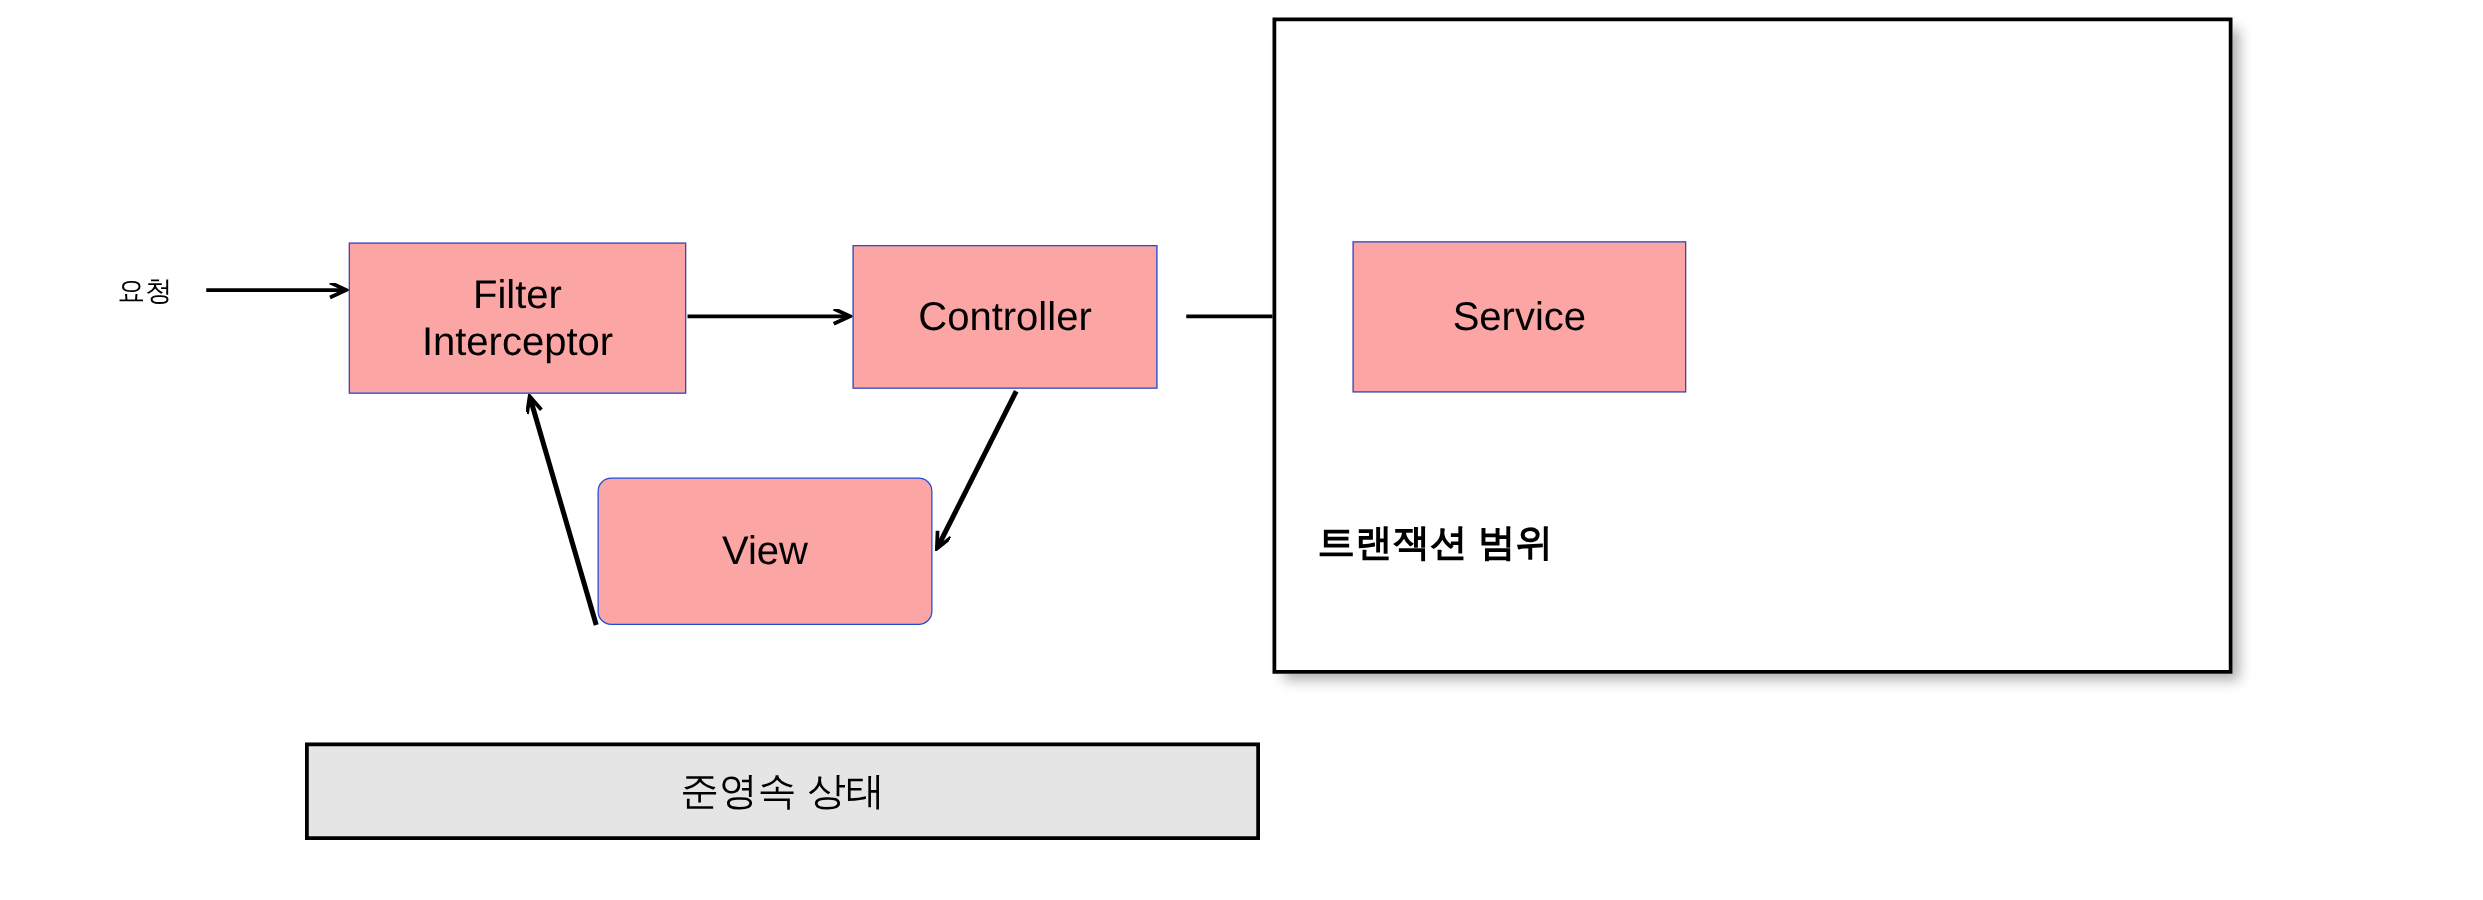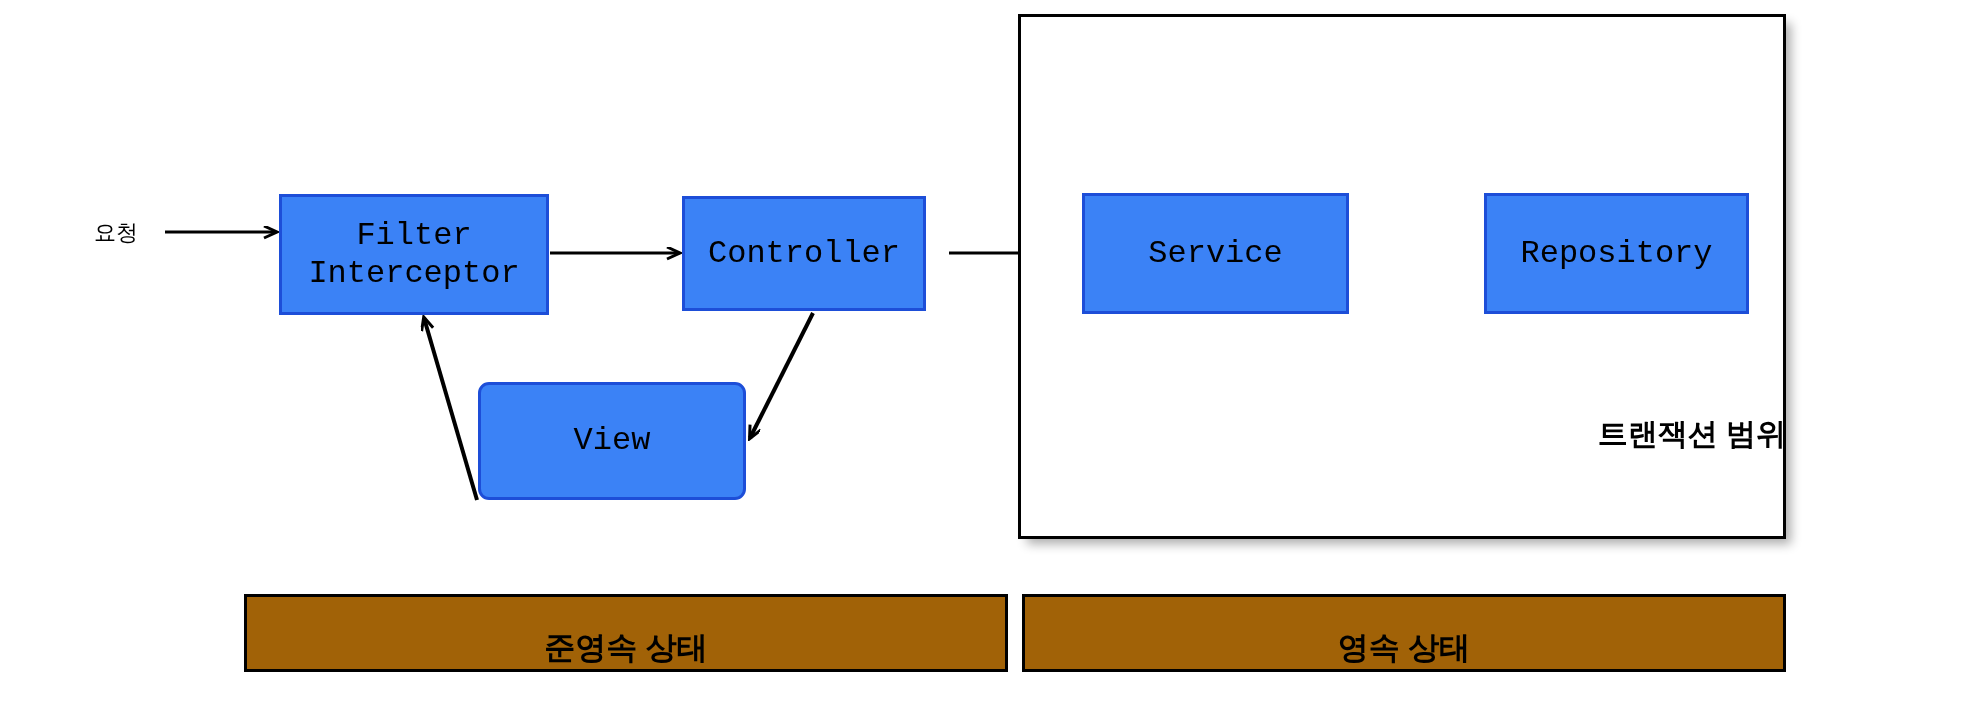--- a/index.html
+++ b/index.html
@@ -22,30 +22,29 @@
   #svg-layer {
     position: absolute;
     left: 0;
     top: 0;
     width: 1986px;
     height: 720px;
   }
   .node {
     position: absolute;
     box-sizing: border-box;
-    background: #3b82f6;
-    border: 3px solid #1d4ed8;
+    background: #fca5a5;
+    border: 1px solid #1d4ed8;
     display: flex;
     align-items: center;
     justify-content: center;
     text-align: center;
     line-height: 1.18;
     font-weight: 400;
     z-index: 4;
-    font-family: Liberation Mono, monospace;
   }
   .node-label {
     display: block;
     width: 100%;
     white-space: pre-line;
   }
 
   
   #node-filter      { left: 279px;  top: 194px;  width: 270px;  height: 121px; font-size: 32px; }
   #node-controller  { left: 682px;  top: 196px;  width: 244px;  height: 115px; font-size: 32px; }
@@ -81,37 +80,38 @@
     justify-content: center;
     font-size: 31px;
     font-weight: 700;
     z-index: 3;
   }
   #tx-scope-label {
     position: absolute;
     left: 1018px;
     top: 414px;
     width: 768px;
-    text-align: right;
+    text-align: left;
     font-size: 30px;
     font-weight: 700;
     z-index: 3;
+    padding-left: 36px;
   }
 
   
   .state-bar {
     position: absolute;
     box-sizing: border-box;
-    background: #a16207;
+    background: #e5e5e5;
     border: 3px solid #000000;
     display: flex;
-    align-items: flex-end;
+    align-items: center;
     justify-content: center;
     font-size: 31px;
-    font-weight: 700;
+    font-weight: 400;
     z-index: 4;
   }
   #bar-detached  { left: 244px;  top: 594px; width: 764px; height: 78px; }
   #bar-managed   { left: 1022px; top: 594px; width: 764px; height: 78px; }
 
   
   #label-request {
     position: absolute;
     left: 70px;
     top: 233px;
@@ -164,25 +164,19 @@
   </div>
 
   <div class="node" id="node-view">
     <span class="node-label">View</span>
   </div>
 
   <div class="node" id="node-service">
     <span class="node-label">Service</span>
   </div>
 
-  <div class="node" id="node-repository">
-    <span class="node-label">Repository</span>
-  </div>
 
   <div class="state-bar" id="bar-detached">
     <span>준영속 상태</span>
   </div>
 
-  <div class="state-bar" id="bar-managed">
-    <span>영속 상태</span>
-  </div>
 
 </div>
 
 </body></html>

